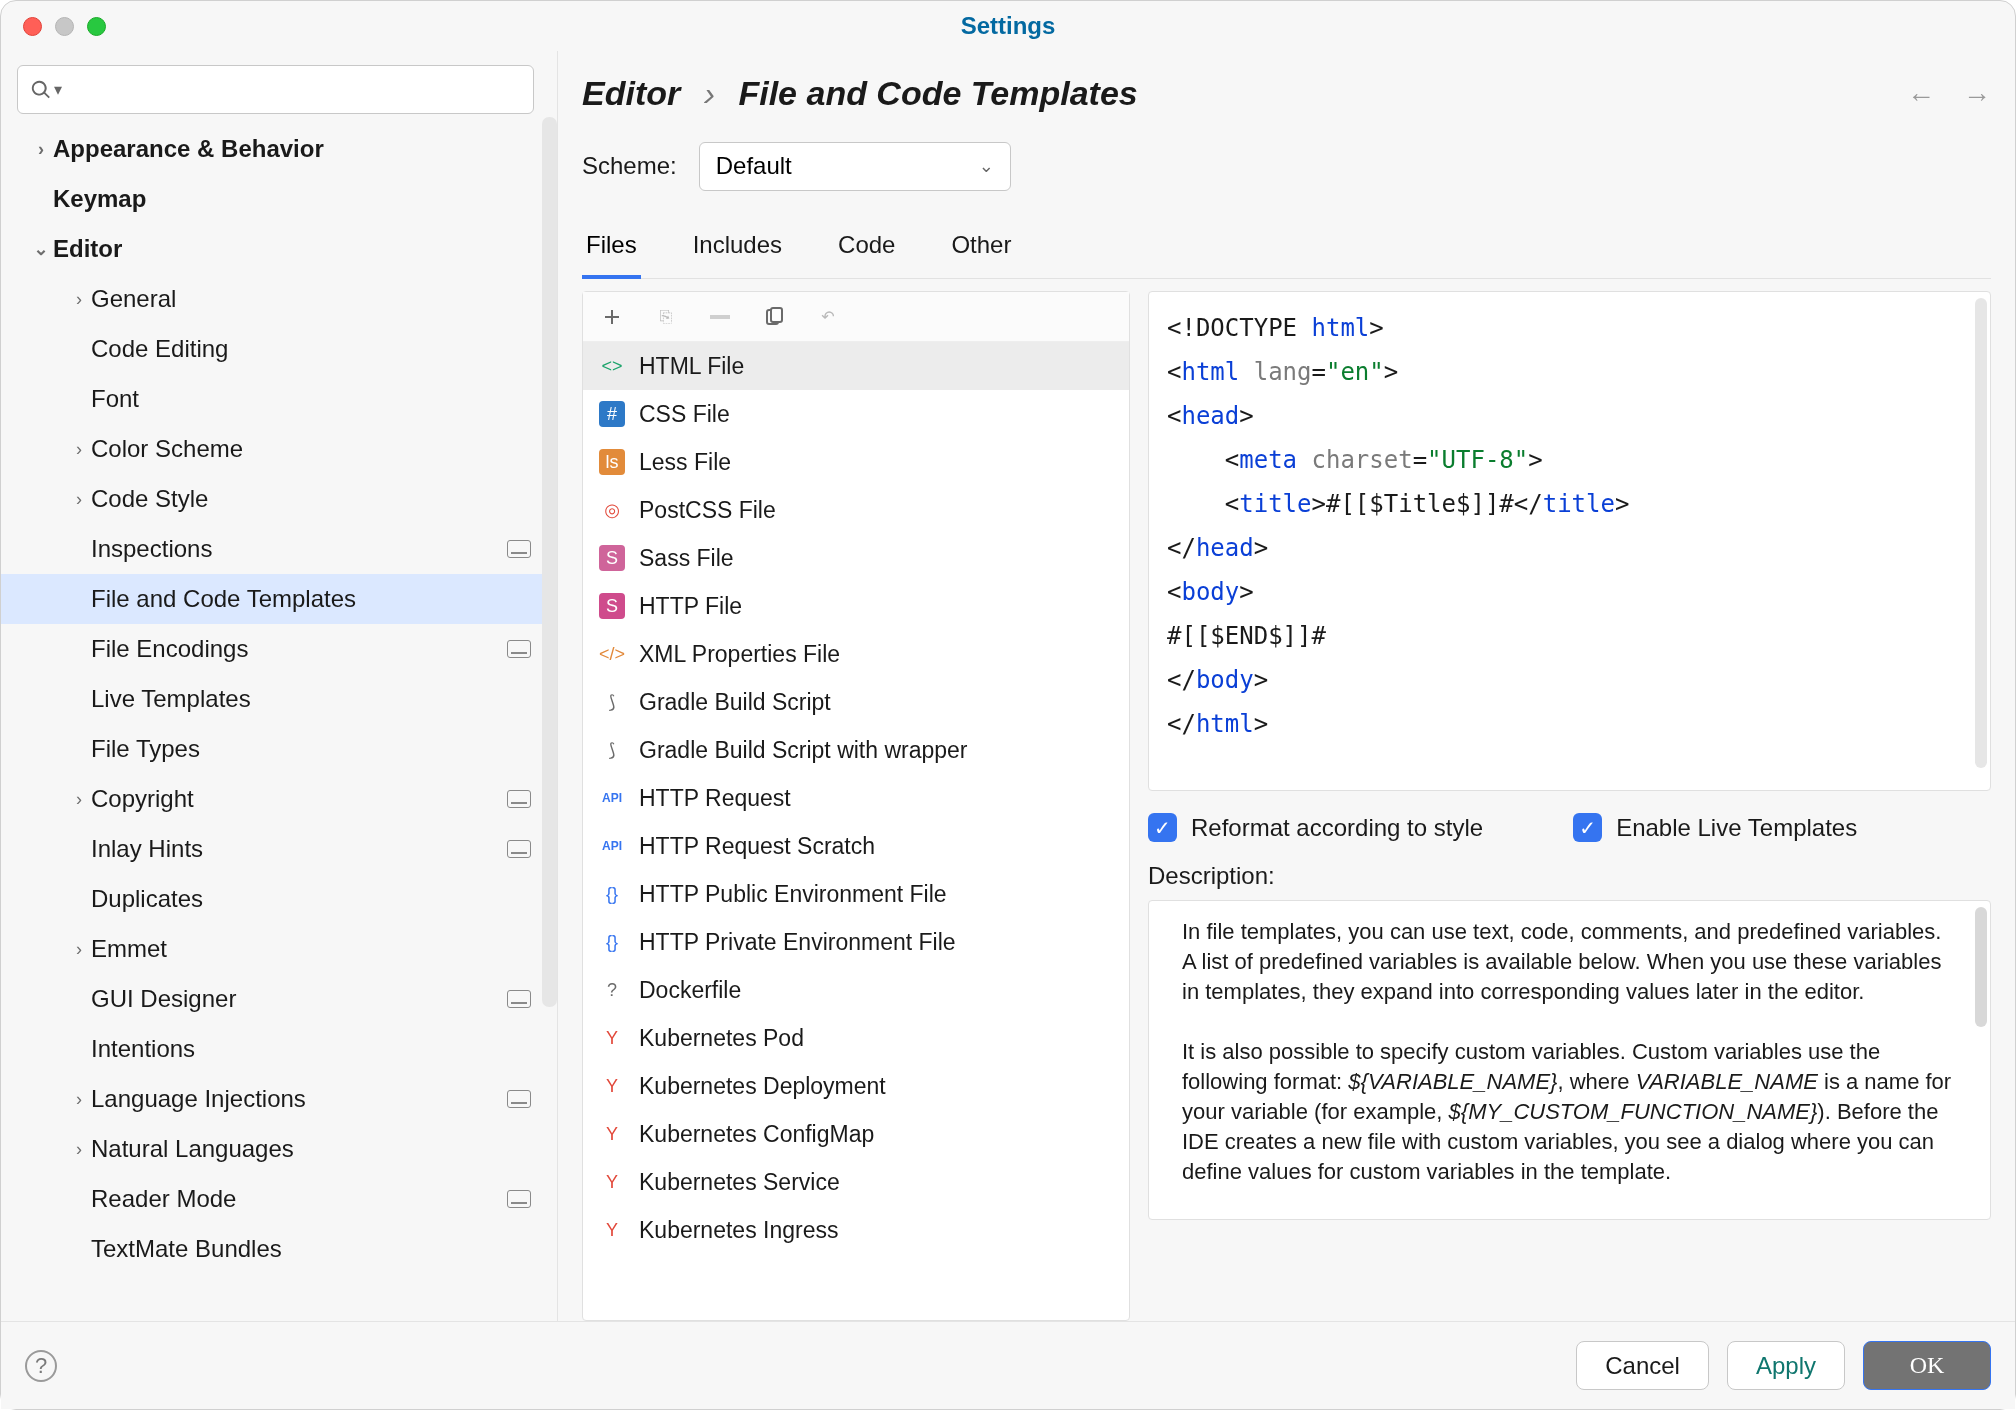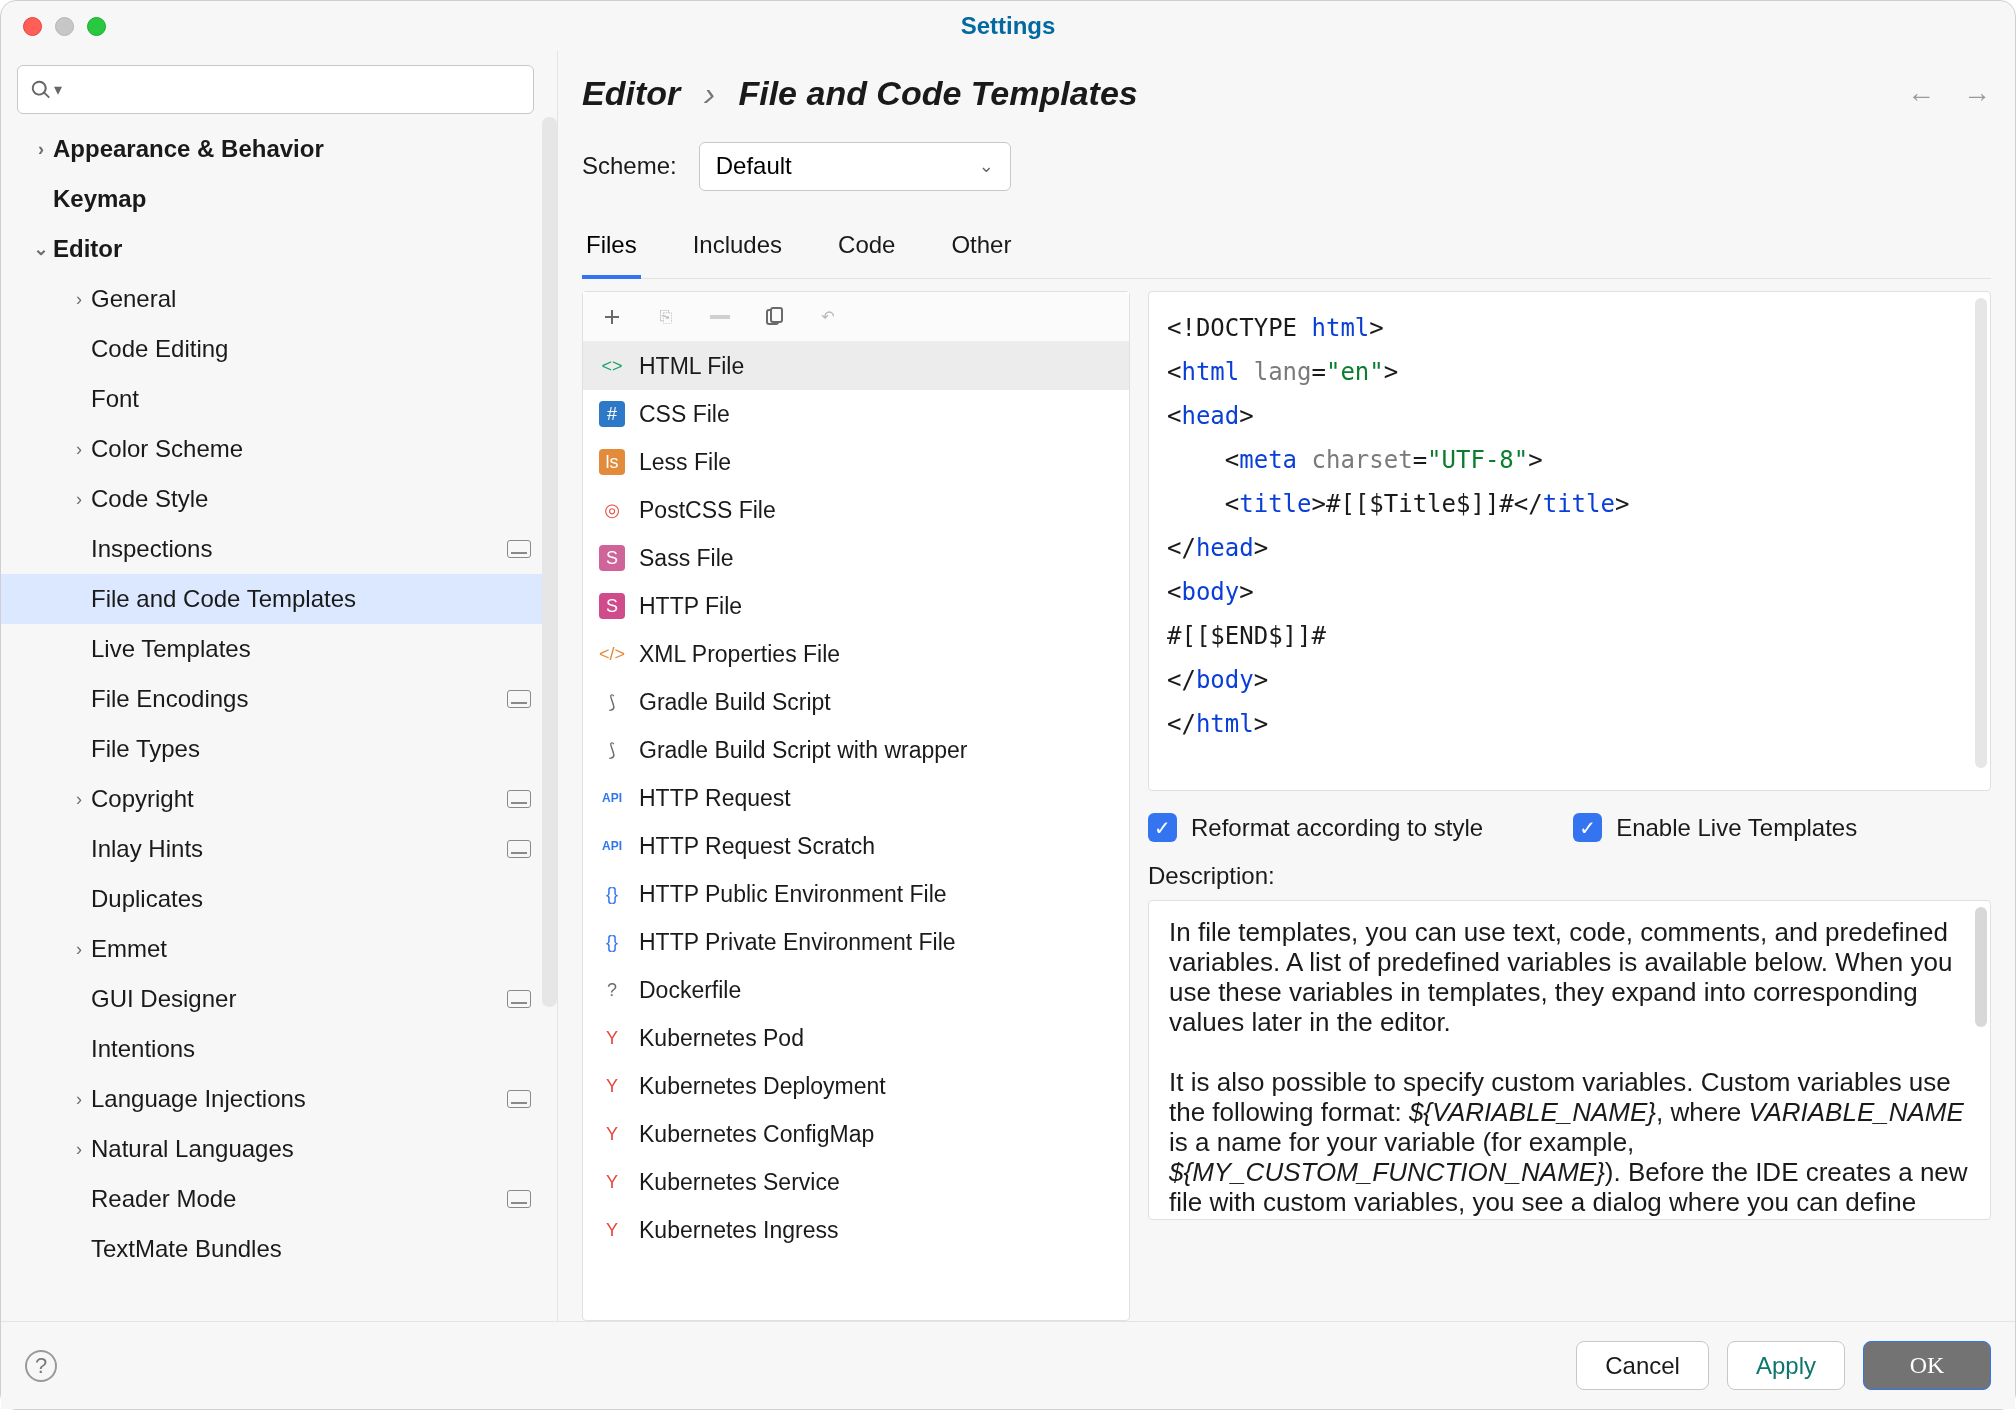--- a/index.html
+++ b/index.html
@@ -52,21 +52,21 @@
 .right-pane { flex: 1; display: flex; flex-direction: column; min-height: 0; }
 .code { border: 1px solid #e0e0e0; border-radius: 4px; background: #fff; padding: 14px 18px; font-family: ui-monospace, Menlo, Consolas, monospace; font-size: 24px; line-height: 44px; color: #1a1a1a; height: 500px; overflow: hidden; position: relative; white-space: pre; }
 .code .scroll { position: absolute; right: 3px; top: 6px; width: 12px; height: 470px; background: #e6e6e6; border-radius: 6px; }
 .t-tag { color: #0a3fd6; }
 .t-attr { color: #7a7a7a; }
 .t-str { color: #0a7d2e; }
 .checks { display: flex; gap: 90px; margin-top: 22px; align-items: center; }
 .chk { display: flex; align-items: center; gap: 14px; font-size: 24px; color: #1a1a1a; }
 .chk .box { width: 29px; height: 29px; border-radius: 6px; background: #3574f0; display: flex; align-items: center; justify-content: center; color: #fff; font-size: 20px; }
 .desc-label { margin-top: 20px; font-size: 24px; color: #1a1a1a; }
-.desc { margin-top: 10px; border: 1px solid #e0e0e0; border-radius: 4px; background: #fff; padding: 16px 20px; font-size: 26px; line-height: 30px; color: #1a1a1a; height: 320px; overflow: hidden; position: relative; }
+.desc { margin-top: 10px; border: 1px solid #e0e0e0; border-radius: 4px; background: #fff; padding: 16px 33px; font-size: 22px; line-height: 30px; color: #1a1a1a; height: 320px; overflow: hidden; position: relative; }
 .desc em { font-style: italic; }
 .desc .scroll { position: absolute; right: 3px; top: 6px; width: 12px; height: 120px; background: #d8d8d8; border-radius: 6px; }
 .footer { height: 88px; border-top: 1px solid #e4e4e4; display: flex; align-items: center; padding: 0 24px; background: #f7f7f7; }
 .help { width: 32px; height: 32px; border: 2px solid #9a9a9a; border-radius: 50%; display: flex; align-items: center; justify-content: center; color: #7a7a7a; font-size: 22px; }
 .btns { margin-left: auto; display: flex; gap: 18px; }
 .btn { height: 49px; padding: 0 28px; border-radius: 8px; font-size: 24px; display: flex; align-items: center; justify-content: center; border: 1px solid #c8c8c8; background: #fff; color: #1a1a1a; }
 .btn.disabled { color: #0f766e; }
 .btn.primary { background: #737373; border-color: #3574f0; color: #fff; min-width: 128px; font-family: Liberation Serif, serif; }
 </style>
 </head>
@@ -129,26 +129,26 @@
             <span class="chev"></span>
             <span class="label">Inspections</span>
             <span class="badge"></span>
           </div>
           <div class="tree-item selected indent1">
             <span class="chev"></span>
             <span class="label">File and Code Templates</span>
           </div>
           <div class="tree-item indent1">
             <span class="chev"></span>
+            <span class="label">File Encodings</span>
+            <span class="badge"></span>
+          </div>
+          <div class="tree-item indent1">
+            <span class="chev"></span>
             <span class="label">Live Templates</span>
-          </div>
-          <div class="tree-item indent1">
-            <span class="chev"></span>
-            <span class="label">File Encodings</span>
-            <span class="badge"></span>
           </div>
           <div class="tree-item indent1">
             <span class="chev"></span>
             <span class="label">File Types</span>
           </div>
           <div class="tree-item indent1">
             <span class="chev">›</span>
             <span class="label">Copyright</span>
             <span class="badge"></span>
           </div>

